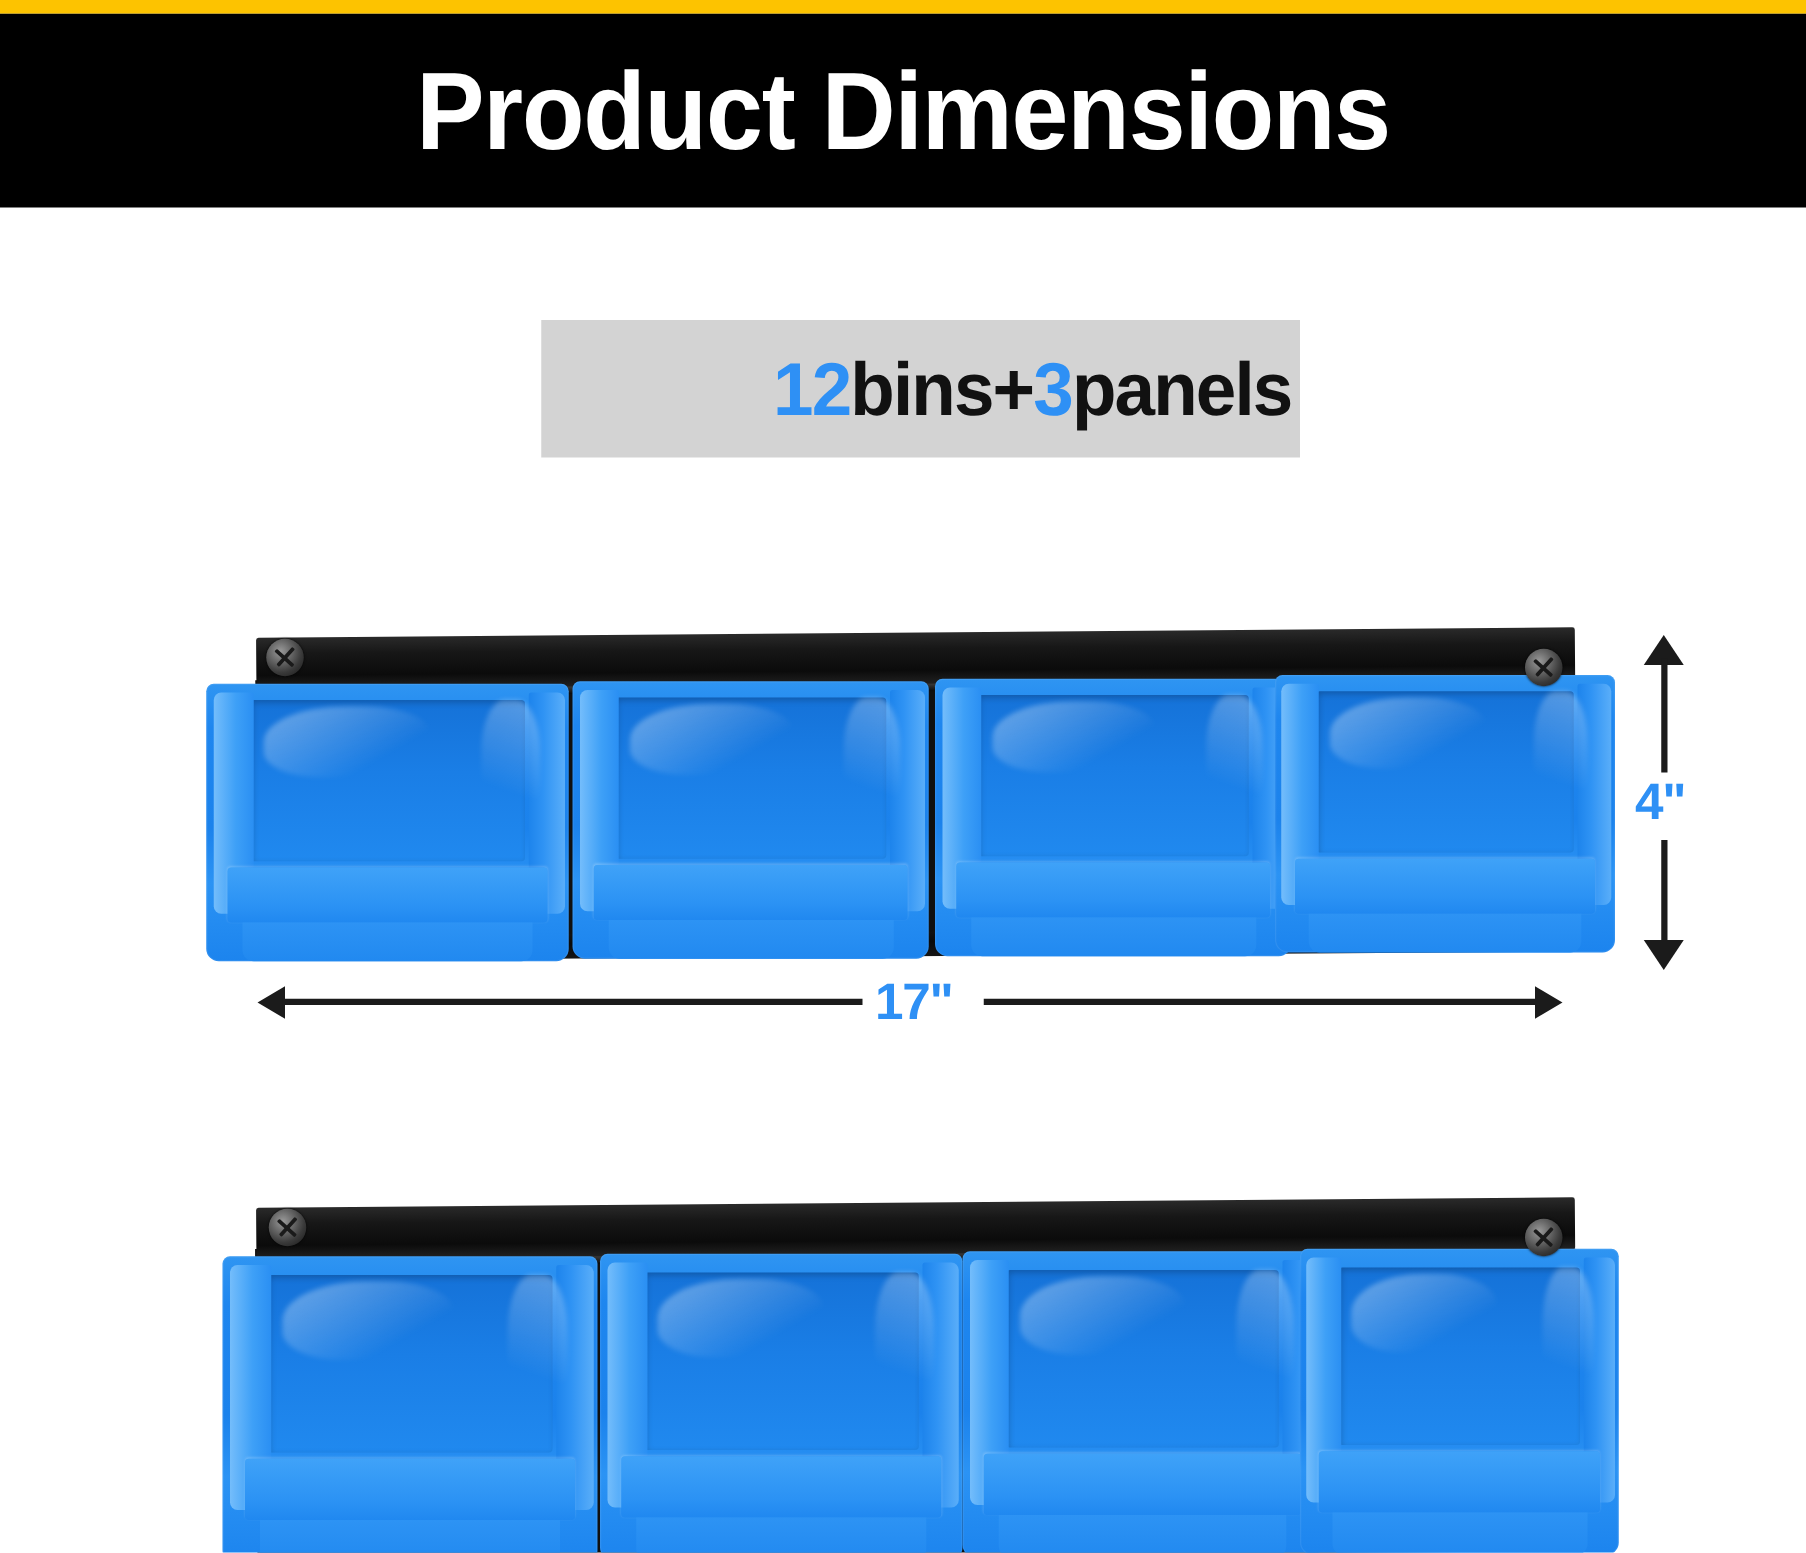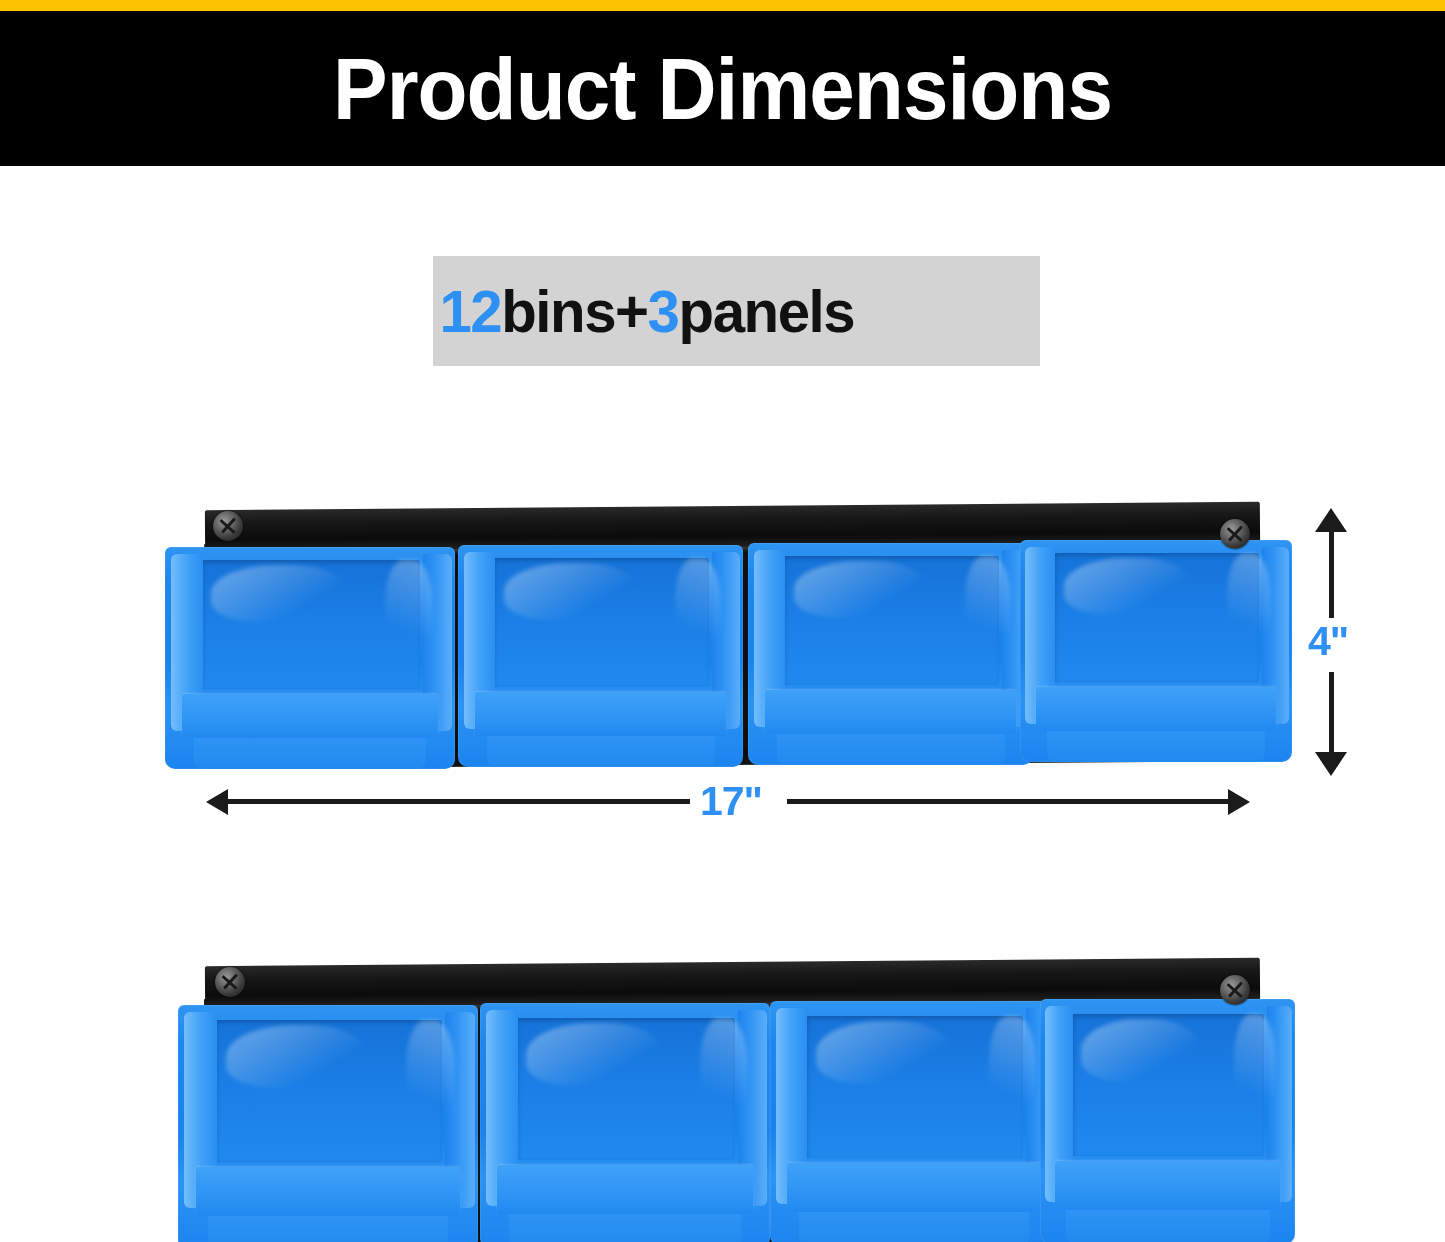--- a/index.html
+++ b/index.html
@@ -45,21 +45,21 @@
   }
 
   
   #count-callout {
     position: absolute;
     left: 433px; top: 256px;
     width: 607px; height: 110px;
     background: #D3D3D3;
     display: flex;
     align-items: center;
-    justify-content: flex-start;
+    justify-content: flex-end;
   }
   #count-text {
     font-size: 60px;
     font-weight: bold;
     color: #111111;
     letter-spacing: -1.5px;
     white-space: nowrap;
     transform: scaleX(0.97);
   }
   #count-text .num { color: #2E90F5; }

